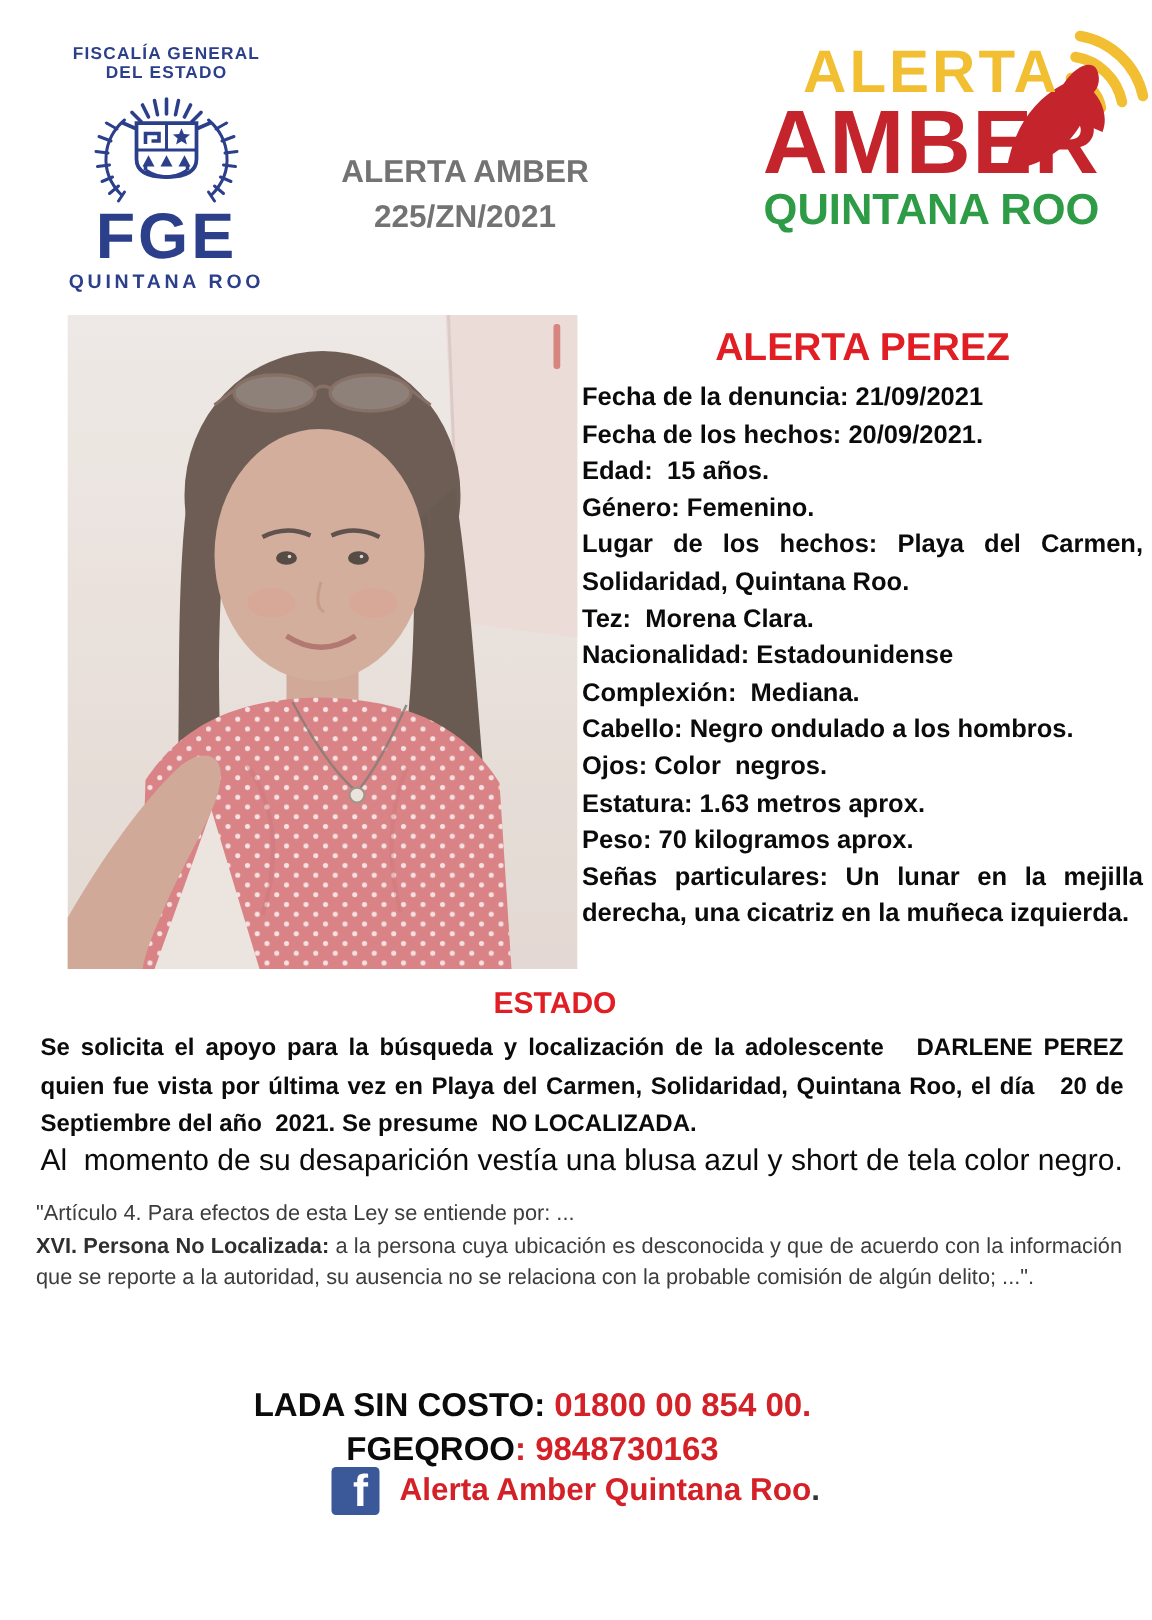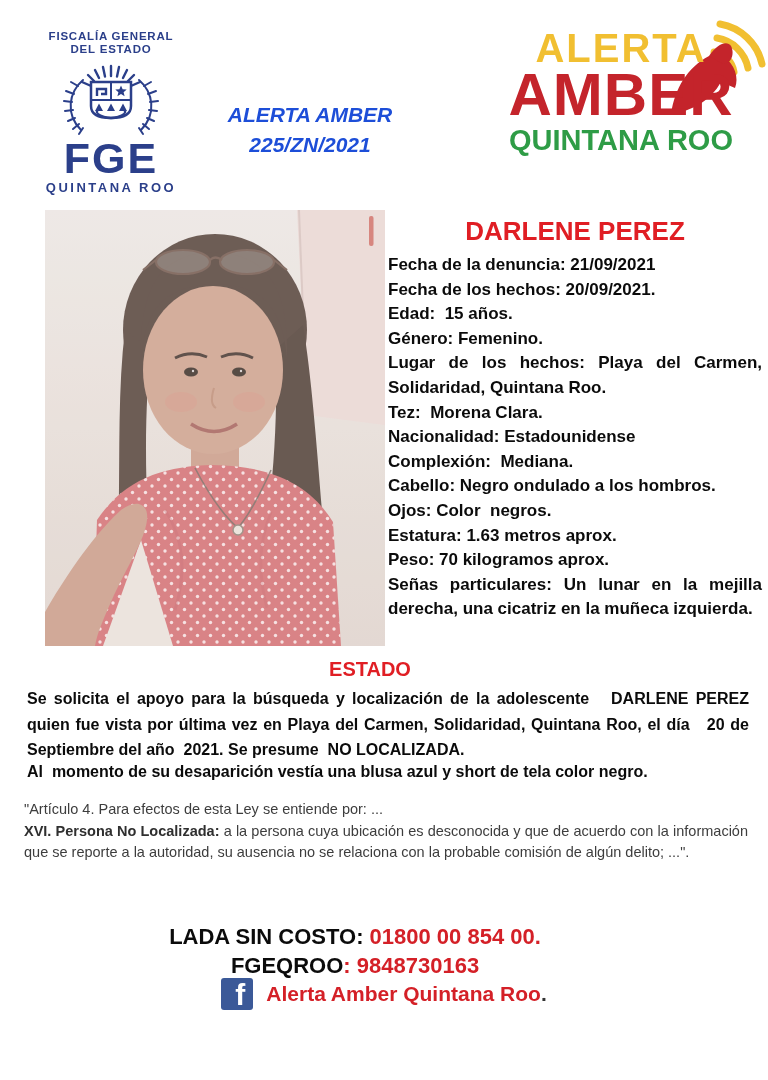--- a/index.html
+++ b/index.html
@@ -9,21 +9,21 @@
   }
 
   
   .fge-logo { position:absolute; left:18px; top:30px; width:186px; text-align:center; color:#2b3f8a; }
   .fge-org  { font-size:11.5px; font-weight:bold; letter-spacing:.8px; line-height:13px; }
   .fge-emblem { margin:2px auto 0; display:block; }
   .fge-acronym { font-size:43px; font-weight:bold; line-height:40px; letter-spacing:2px; margin-top:-4px; }
   .fge-region  { font-size:13px; font-weight:bold; letter-spacing:2.5px; margin-top:2px; }
 
   .case-title { position:absolute; left:195px; top:100px; width:230px; text-align:center;
-    font-weight:bold; font-size:21px; line-height:30px; color:#1d4ed8;font-style:italic; }
+    font-weight:bold; font-size:21px; line-height:30px; color:#737373; }
 
   .amber-logo { position:absolute; left:487px; top:28px; width:268px; text-align:center; font-weight:bold; }
   .amber-w1 { color:#f1bf31; font-size:40px; line-height:40px; letter-spacing:2px; position:relative; z-index:1; }
   .amber-w2 { color:#c4242b; font-size:60px; line-height:54px; letter-spacing:1px; position:relative; z-index:1; }
   .amber-w3 { color:#2e9c46; font-size:29px; line-height:36px; position:relative; z-index:1; }
   .megaphone { position:absolute; right:-14px; top:-12px; z-index:0; }
 
   
   .photo { position:absolute; left:45px; top:210px; width:340px; height:436px; }
 
@@ -31,22 +31,22 @@
   .right-col { position:absolute; left:388px; top:216px; width:374px; }
   .subject-name { text-align:center; color:#e01e24; font-weight:bold; font-size:26px; line-height:30px; margin-bottom:7px; }
   .details .detail-line { font-weight:bold; font-size:17px; line-height:24.6px;
     text-align:justify; white-space:pre-wrap; }
 
   
   .hechos-heading { position:absolute; left:0; top:658px; width:740px; text-align:center;
     color:#e01e24; font-weight:bold; font-size:20px; }
   .hechos-p1 { position:absolute; left:27px; top:686px; width:722px; font-weight:bold;
     font-size:16px; line-height:25.5px; text-align:justify; white-space:pre-wrap; }
-  .hechos-p2 { position:absolute; left:27px; top:763px; width:722px; font-weight:bold;
-    font-size:16px; white-space:pre-wrap; }
+  .hechos-p2 { position:absolute; left:27px; top:763px; width:722px; font-weight:normal;
+    font-size:20px; white-space:pre-wrap; }
 
   
   .legal { position:absolute; left:24px; top:799px; width:724px; color:#3d3d3d;
     font-size:14.5px; line-height:21.5px; text-align:justify; }
   .legal p { margin:0; white-space:pre-wrap; }
   .legal .bold { font-weight:bold; color:#2f2f2f; }
 
   
   .contact { position:absolute; left:0; top:922px; width:710px; text-align:center;
     font-weight:bold; font-size:22px; line-height:29px; color:#0b0b0b; }
@@ -180,21 +180,21 @@
     <path d="M226,302 q-18,44 -4,96" stroke="#bf5b62" stroke-width="3" fill="none" opacity="0.35"></path>
     <path d="M150,258 Q172,300 193,318 M226,260 Q208,300 193,318" stroke="#6b6258" stroke-width="1.6" fill="none" opacity="0.85"></path>
     <circle cx="193" cy="320" r="5" fill="#e8e4da" stroke="#8a8174" stroke-width="1.5"></circle>
     <polygon points="58,436 96,330 128,436" fill="#e9e4dd"></polygon>
     <path d="M0,436 L0,402 C30,350 58,316 76,300 C92,288 104,294 102,310 C100,330 82,356 66,392 C58,410 52,424 50,436 Z" fill="#c79a85"></path>
     <rect width="340" height="436" fill="#ffffff" opacity="0.16"></rect>
     <rect width="340" height="436" fill="#e8a0a0" opacity="0.05"></rect>
   </svg>
 
   <div class="right-col">
-    <div class="subject-name">DARLENE PEREZ</div>
+    <div class="subject-name">ALERTA PEREZ</div>
     <div class="details">
         <div class="detail-line">Fecha de la denuncia: 21/09/2021</div>
         <div class="detail-line">Fecha de los hechos: 20/09/2021.</div>
         <div class="detail-line">Edad:  15 años.</div>
         <div class="detail-line">Género: Femenino.</div>
         <div class="detail-line">Lugar de los hechos: Playa del Carmen, Solidaridad, Quintana Roo.</div>
         <div class="detail-line">Tez:  Morena Clara.</div>
         <div class="detail-line">Nacionalidad: Estadounidense</div>
         <div class="detail-line">Complexión:  Mediana.</div>
         <div class="detail-line">Cabello: Negro ondulado a los hombros.</div>

